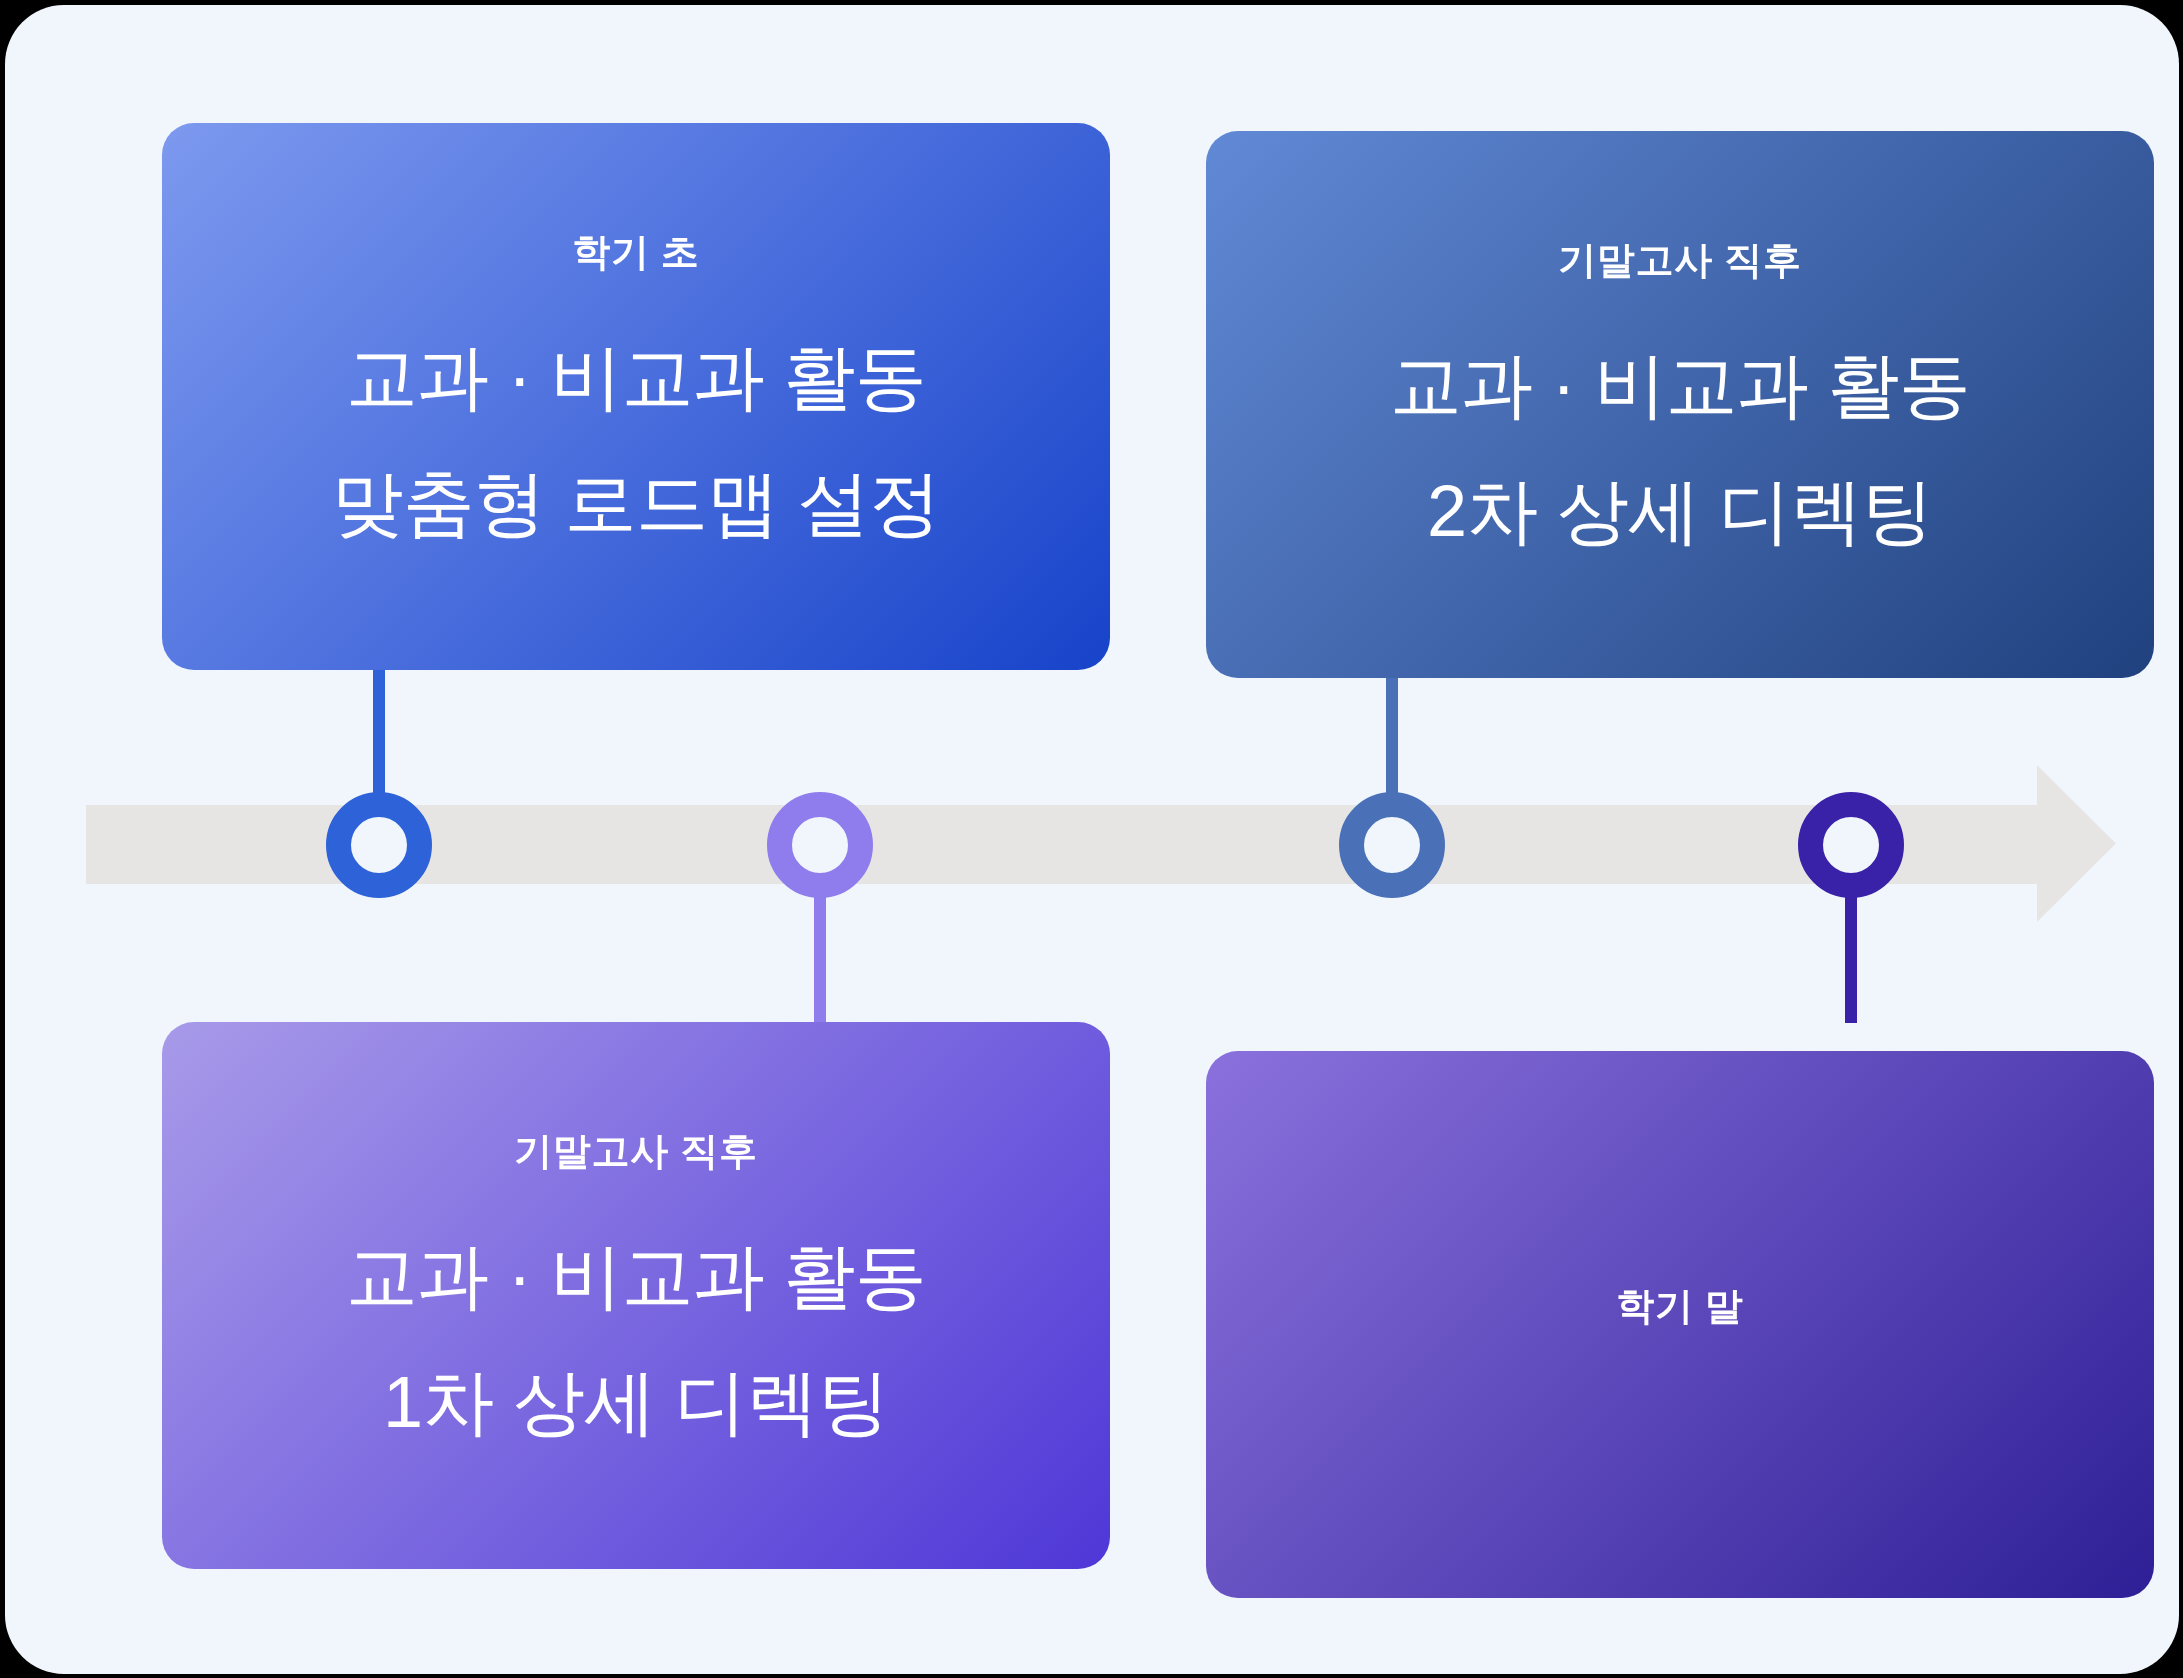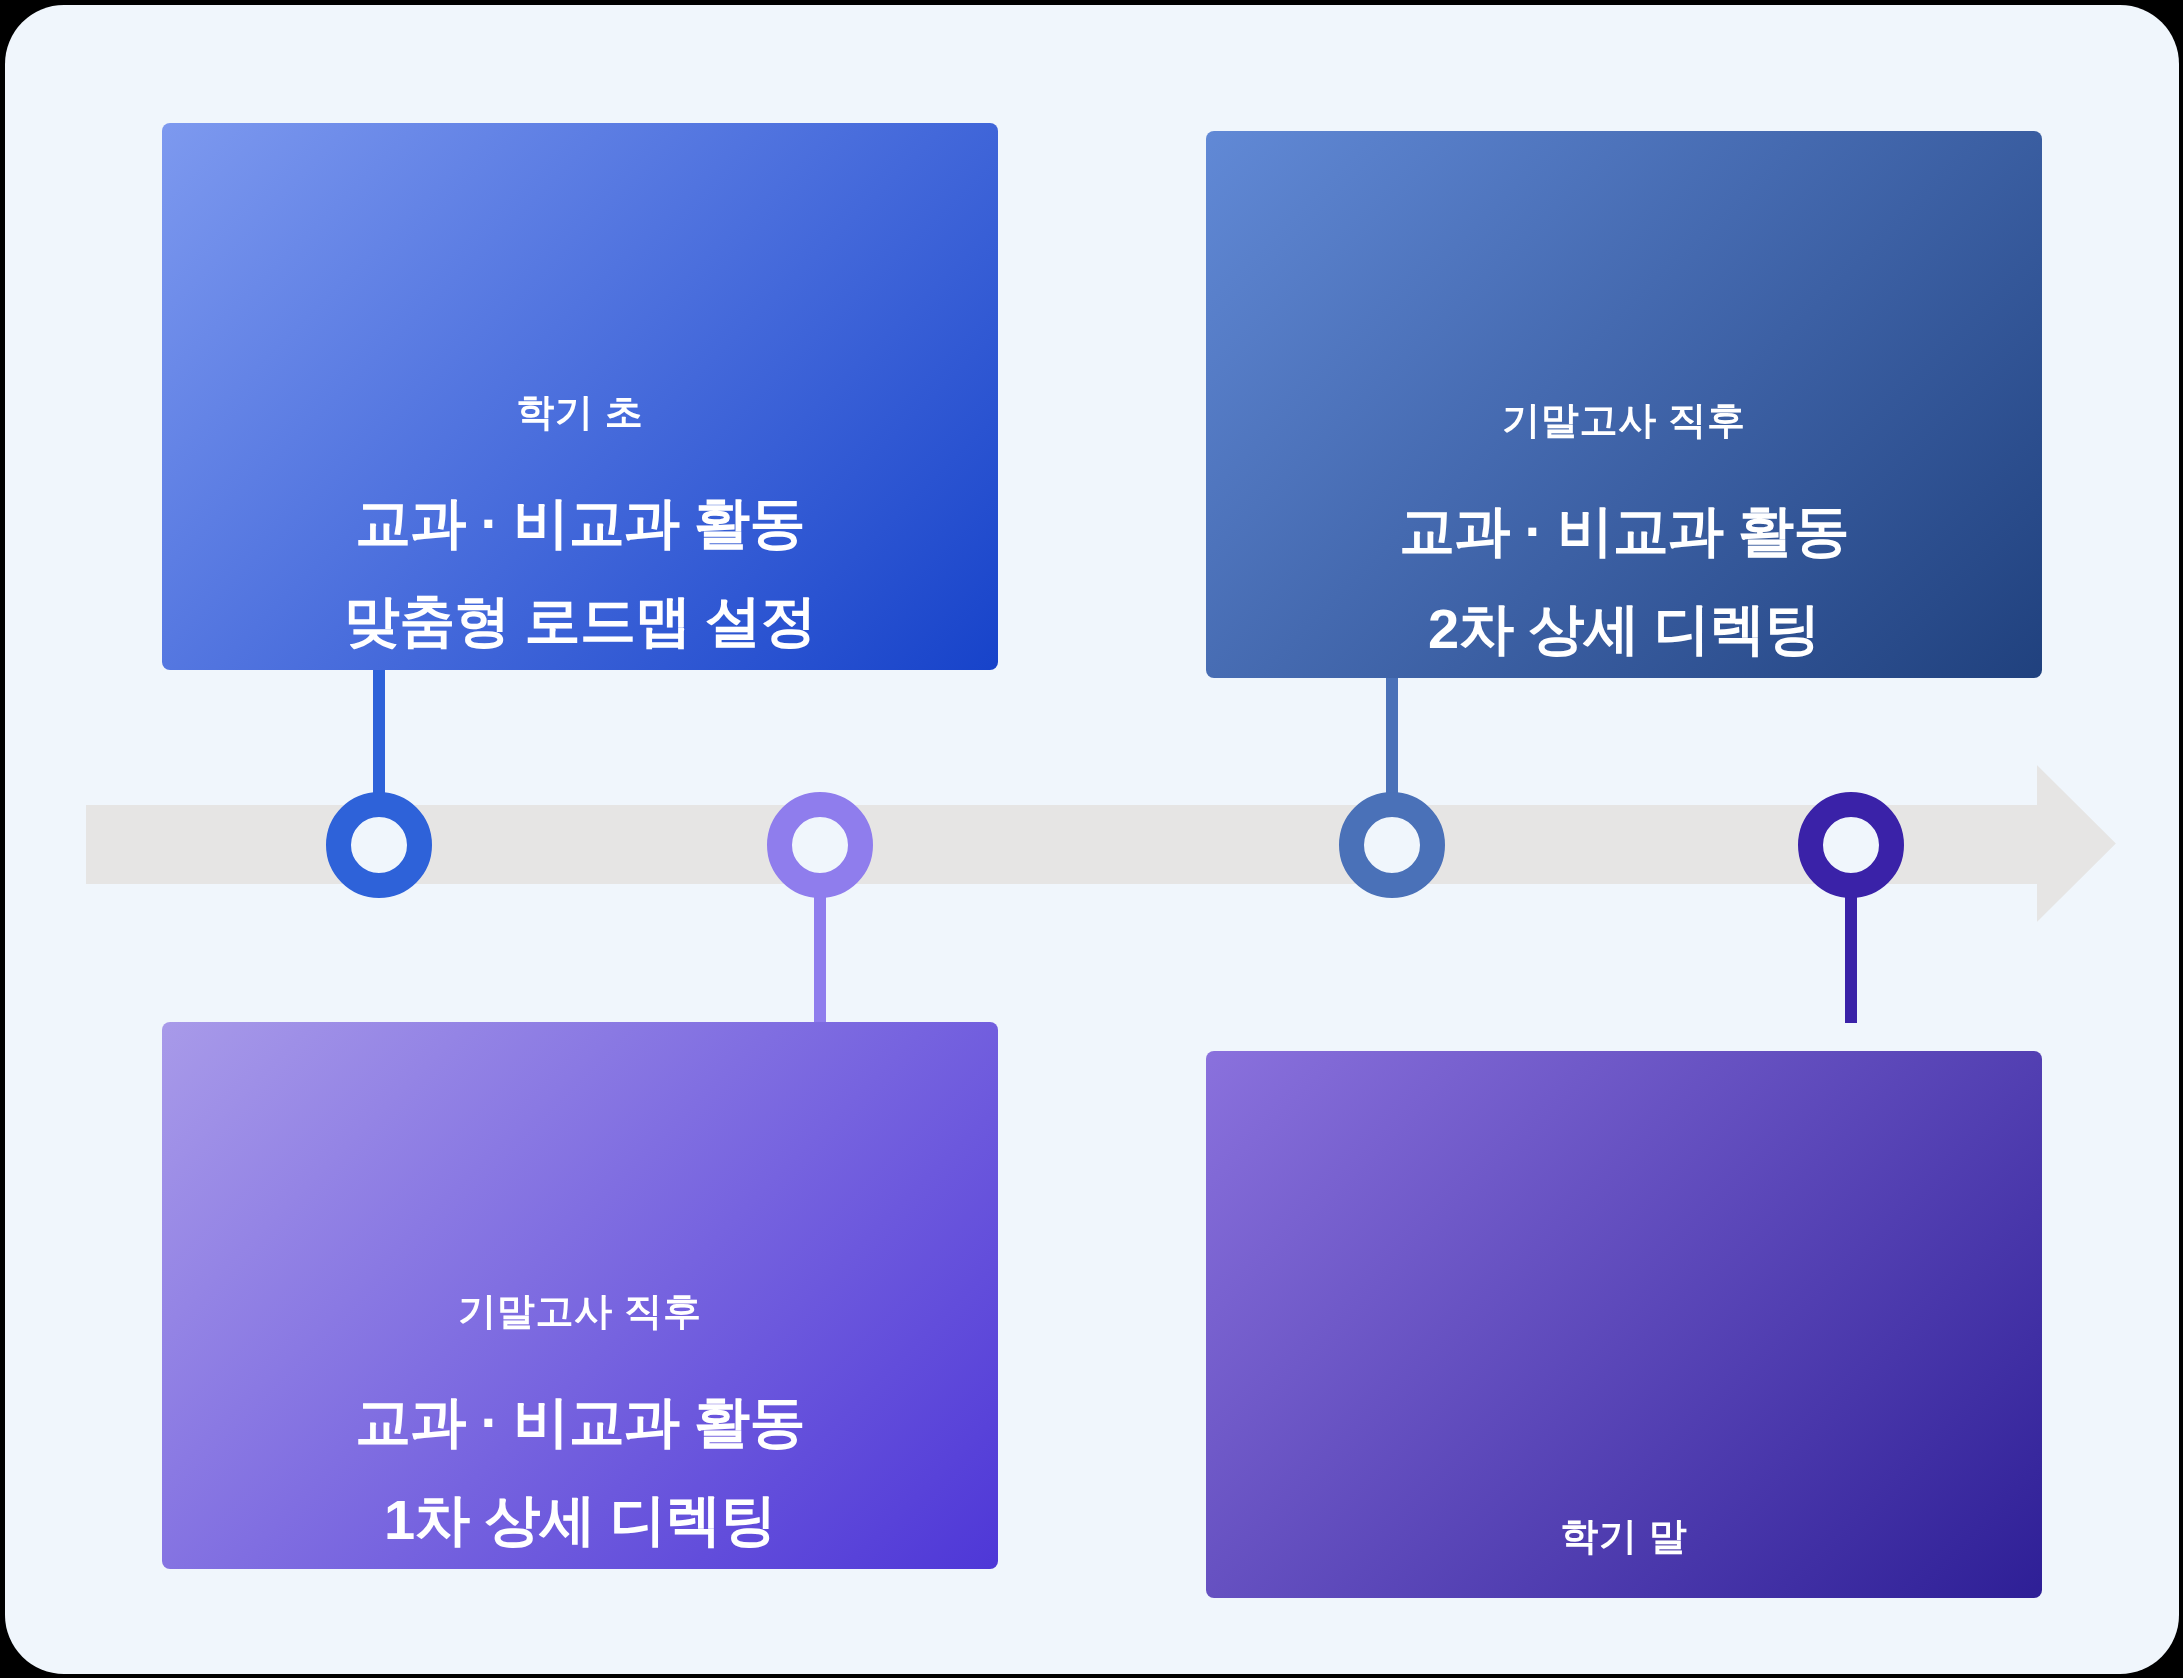--- a/index.html
+++ b/index.html
@@ -48,42 +48,42 @@
     background: #f0f6fc;
     border: 25px solid #000;
   }
   .node.n1 { left: 321px;  border-color: #2e62d9; }
   .node.n2 { left: 762px; border-color: #8f7ded; }
   .node.n3 { left: 1334px; border-color: #4a71b8; }
   .node.n4 { left: 1793px; border-color: #3a22a8; }
   
   .card {
     position: absolute;
-    width: 836px; height: 547px;
-    border-radius: 8px;
+    width: 948px; height: 547px;
+    border-radius: 32px;
     display: flex;
     flex-direction: column;
     align-items: center;
-    justify-content: flex-end;
+    justify-content: center;
     text-align: center;
     color: #ffffff;
   }
   .card.c1 { left: 157px;  top: 118px;  background: linear-gradient(135deg, #7d99ef 0%, #1743ca 100%); }
   .card.c2 { left: 1201px; top: 118px;  background: linear-gradient(135deg, #6189d6 0%, #20417e 100%); margin-top: 8px; }
   .card.c3 { left: 157px;  top: 1017px; background: linear-gradient(135deg, #a89ae9 0%, #4e37d7 100%); }
   .card.c4 { left: 1201px; top: 1046px; background: linear-gradient(135deg, #8a71dd 0%, #2e1f96 100%); }
   .card .label {
     font-size: 38px;
     font-weight: 700;
     letter-spacing: 0.7px;
     margin-bottom: 36px;
   }
   .card .title-line {
-    font-size: 56px;
-    font-weight: 700;
+    font-size: 72px;
+    font-weight: 400;
     line-height: 1.75;
     letter-spacing: -0.7px;
     white-space: nowrap;
   }
 </style>
 </head>
 <body>
 
 <div class="panel">
 

